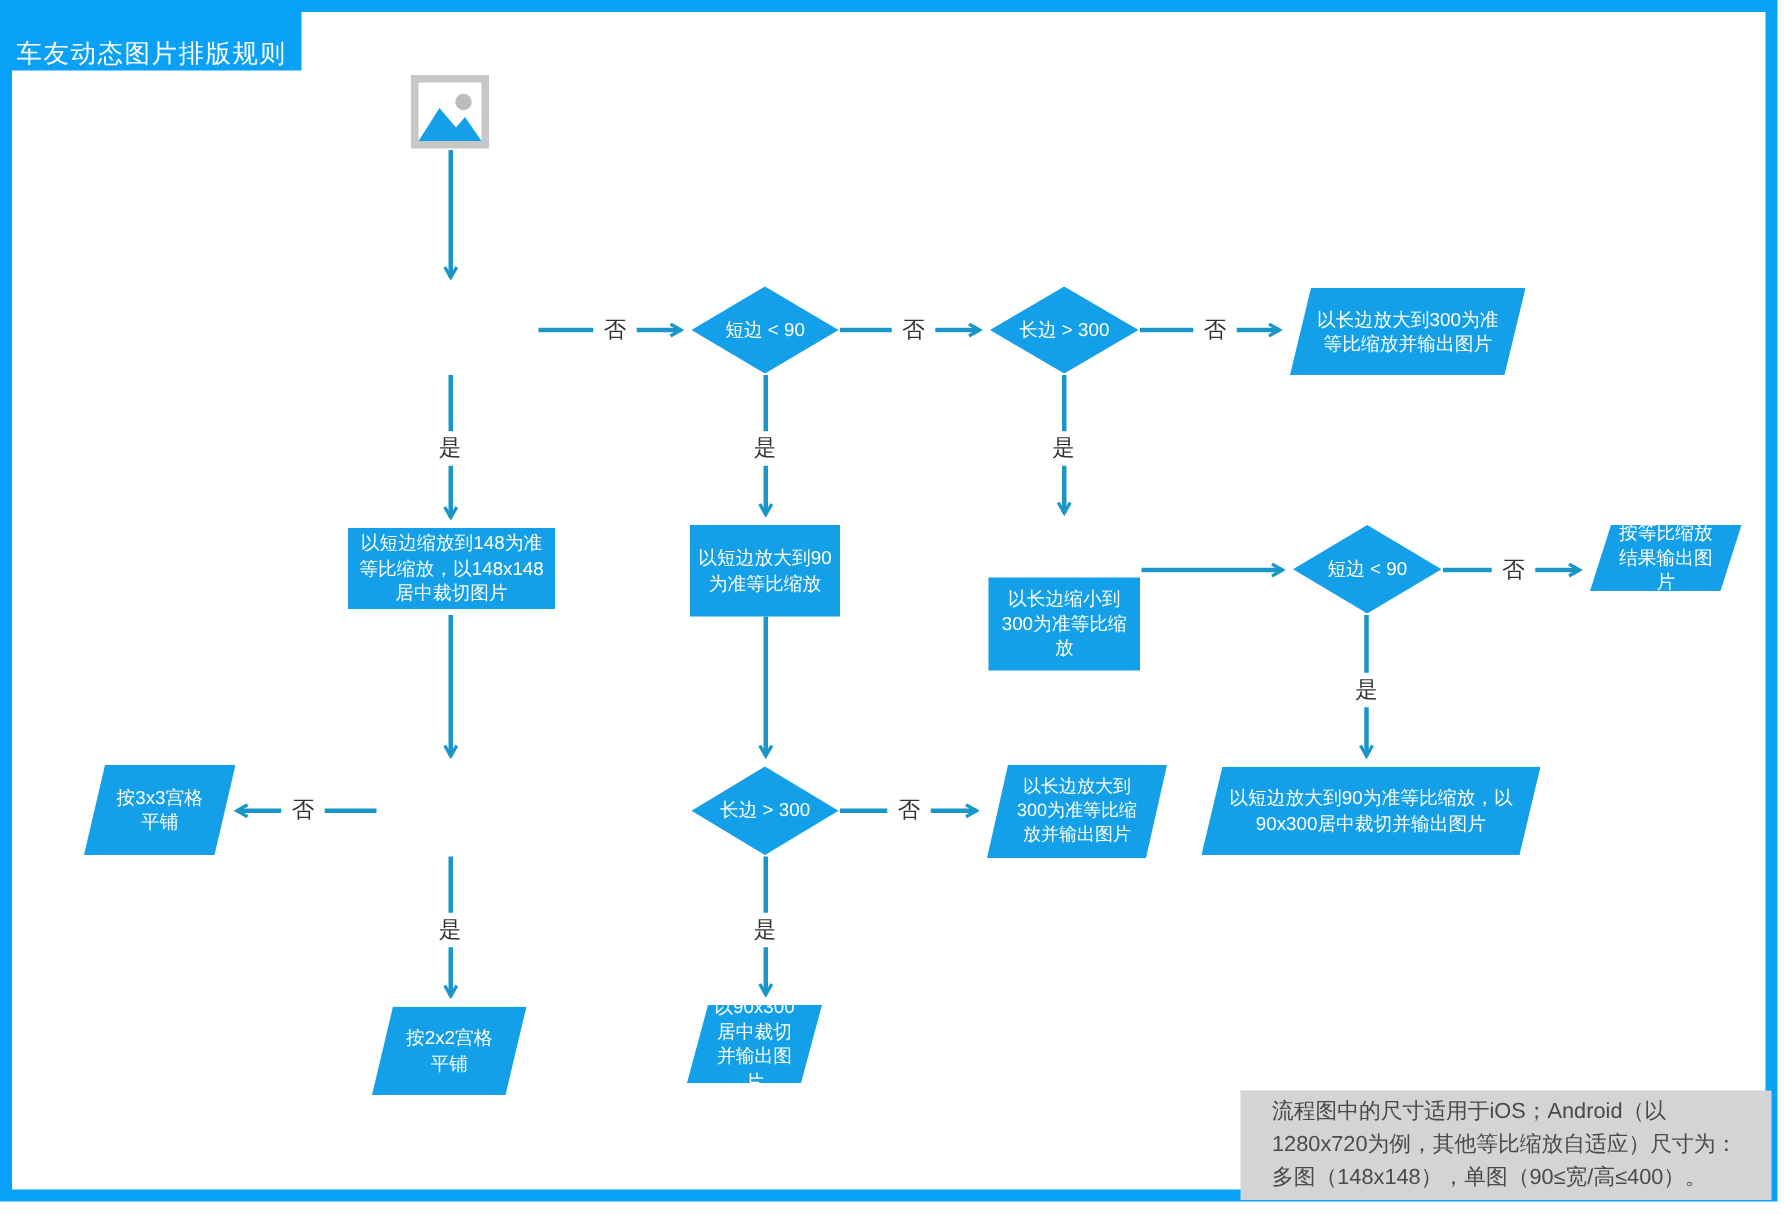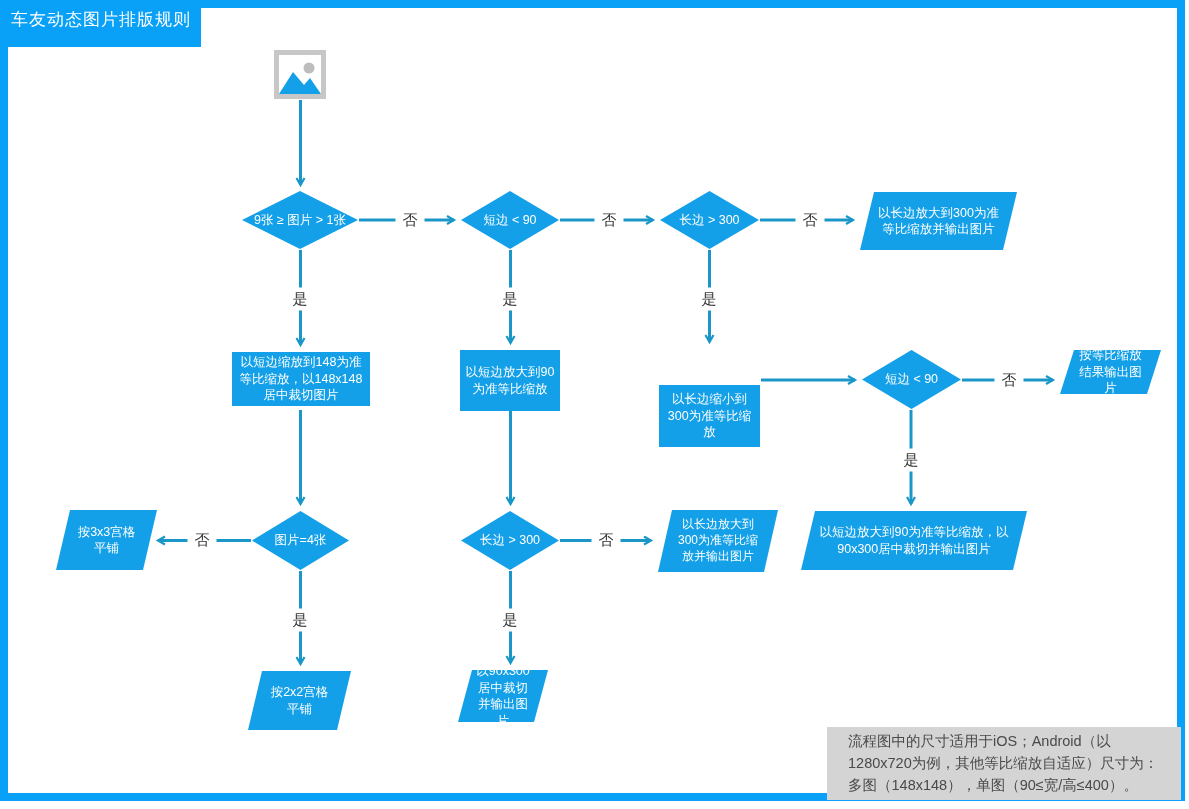--- a/index.html
+++ b/index.html
@@ -3,21 +3,21 @@
 <meta charset="utf-8">
 <style>
   html,body{margin:0;padding:0;background:#eef0f2;}
   #page{position:relative;width:1189px;height:809px;background:#ffffff;overflow:hidden;
         font-family:"Liberation Sans","DejaVu Sans",sans-serif;}
   
   #frame{position:absolute;left:0;top:0;width:1185px;height:801px;box-sizing:border-box;
          border:8px solid #09a0f7;pointer-events:none;}
   
   #title-tab{position:absolute;left:0;top:8px;width:201px;height:39px;background:#09a0f7;
-             color:#ffffff;font-size:17px;display:flex;align-items:flex-start;padding-left:11px;
+             color:#ffffff;font-size:17px;display:flex;align-items:flex-end;padding-left:11px;
              box-sizing:border-box;letter-spacing:1px;}
   
   #wires{position:absolute;left:0;top:0;width:1189px;height:809px;}
   #wires line{stroke:#1a96c8;stroke-width:3;}
   
   .node{position:absolute;display:flex;align-items:center;justify-content:center;
         text-align:center;color:#ffffff;background:#14a0e8;line-height:1.32;box-sizing:border-box;}
   .diamond{clip-path:polygon(50% 0,100% 50%,50% 100%,0 50%);font-size:12.5px;white-space:nowrap;}
   .rect{font-size:12.5px;padding:2px 4px;}
   .para{clip-path:polygon(14px 0,100% 0,calc(100% - 14px) 100%,0 100%);font-size:12.5px;padding:2px 17px;}
@@ -84,25 +84,23 @@
     <span>车友动态图片排版规则</span>
   </div>
 
   <div id="start-icon">
     <svg width="42" height="35" viewBox="0 0 42 35">
       <circle cx="30" cy="9" r="5.5" fill="#bdbdbd"></circle>
       <path d="M0,35 L14,13 L25,26 L31,19 L42,35 Z" fill="#14a0e8"></path>
     </svg>
   </div>
 
-  <div class="node diamond d1">9张 ≥ 图片 &gt; 1张</div>
   <div class="node diamond d2">短边 &lt; 90</div>
   <div class="node diamond d3">长边 &gt; 300</div>
   <div class="node diamond d4">短边 &lt; 90</div>
-  <div class="node diamond d5">图片=4张</div>
   <div class="node diamond d6">长边 &gt; 300</div>
 
   <div class="node rect r1">以短边缩放到148为准等比缩放，以148x148居中裁切图片</div>
   <div class="node rect r2">以短边放大到90为准等比缩放</div>
   <div class="node rect r3">以长边缩小到300为准等比缩放</div>
 
   <div class="node para p1">以长边放大到300为准等比缩放并输出图片</div>
   <div class="node para p2">按等比缩放结果输出图片</div>
   <div class="node para p3">按3x3宫格平铺</div>
   <div class="node para p4">以长边放大到300为准等比缩放并输出图片</div>

